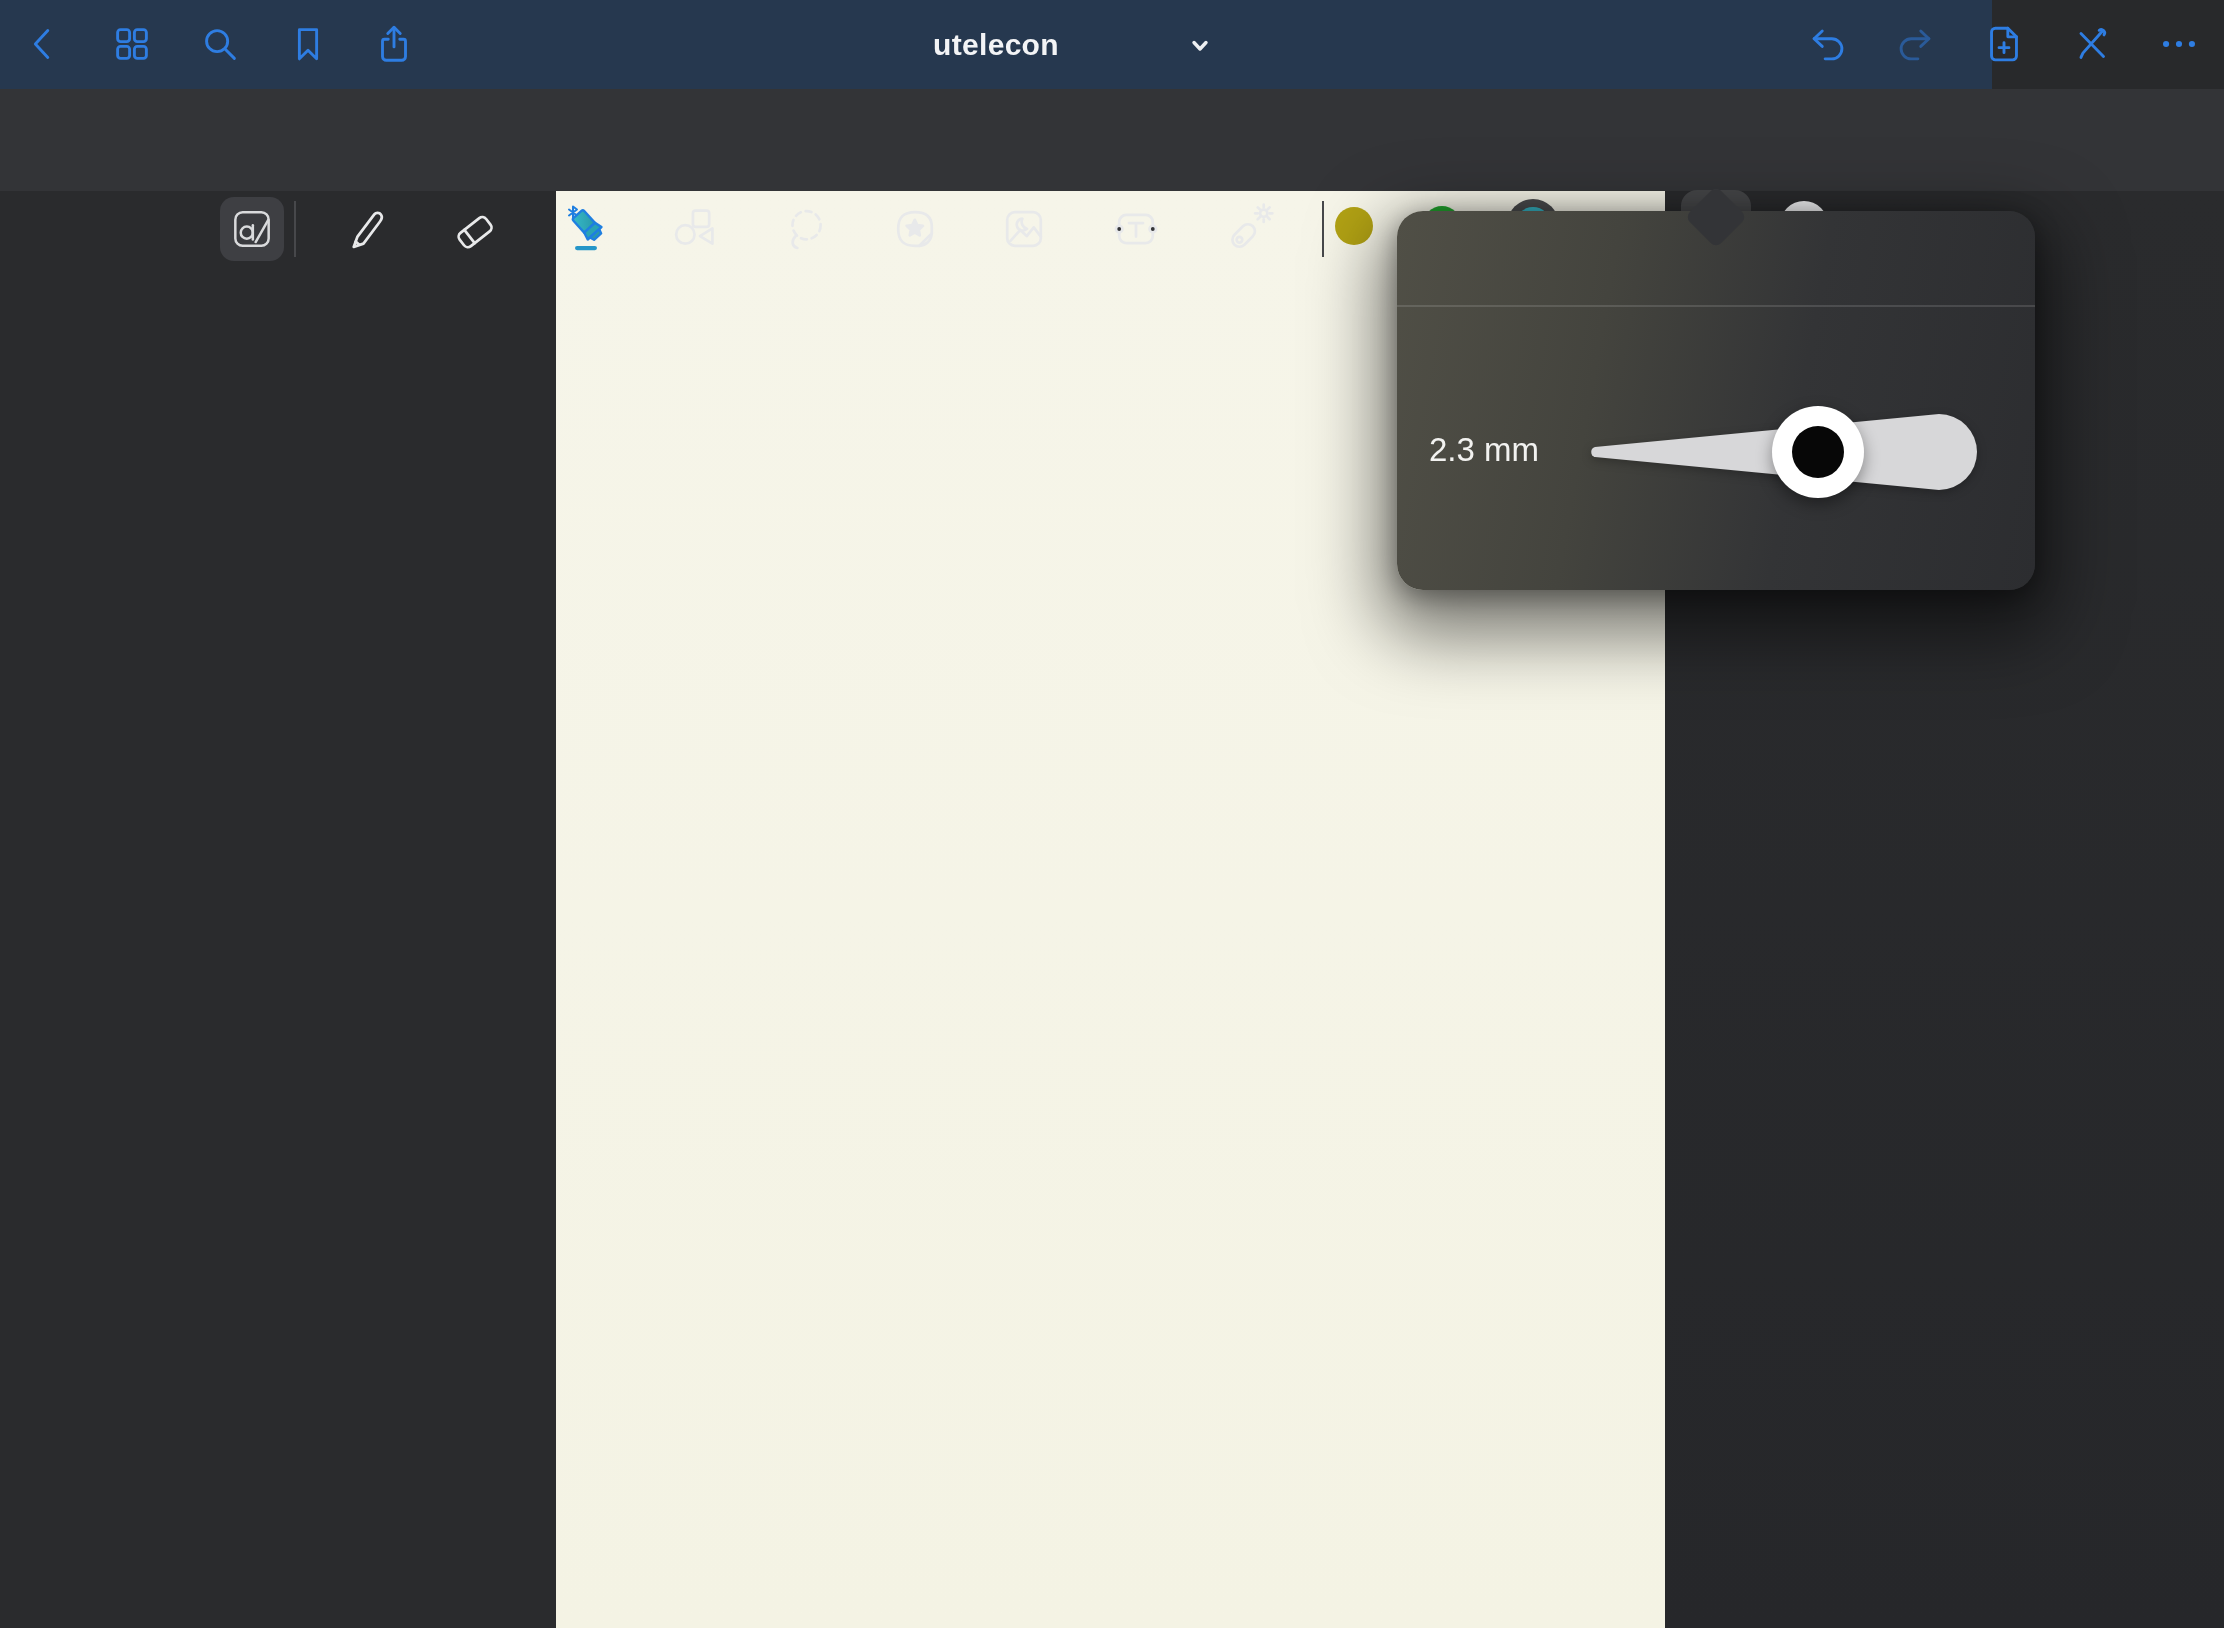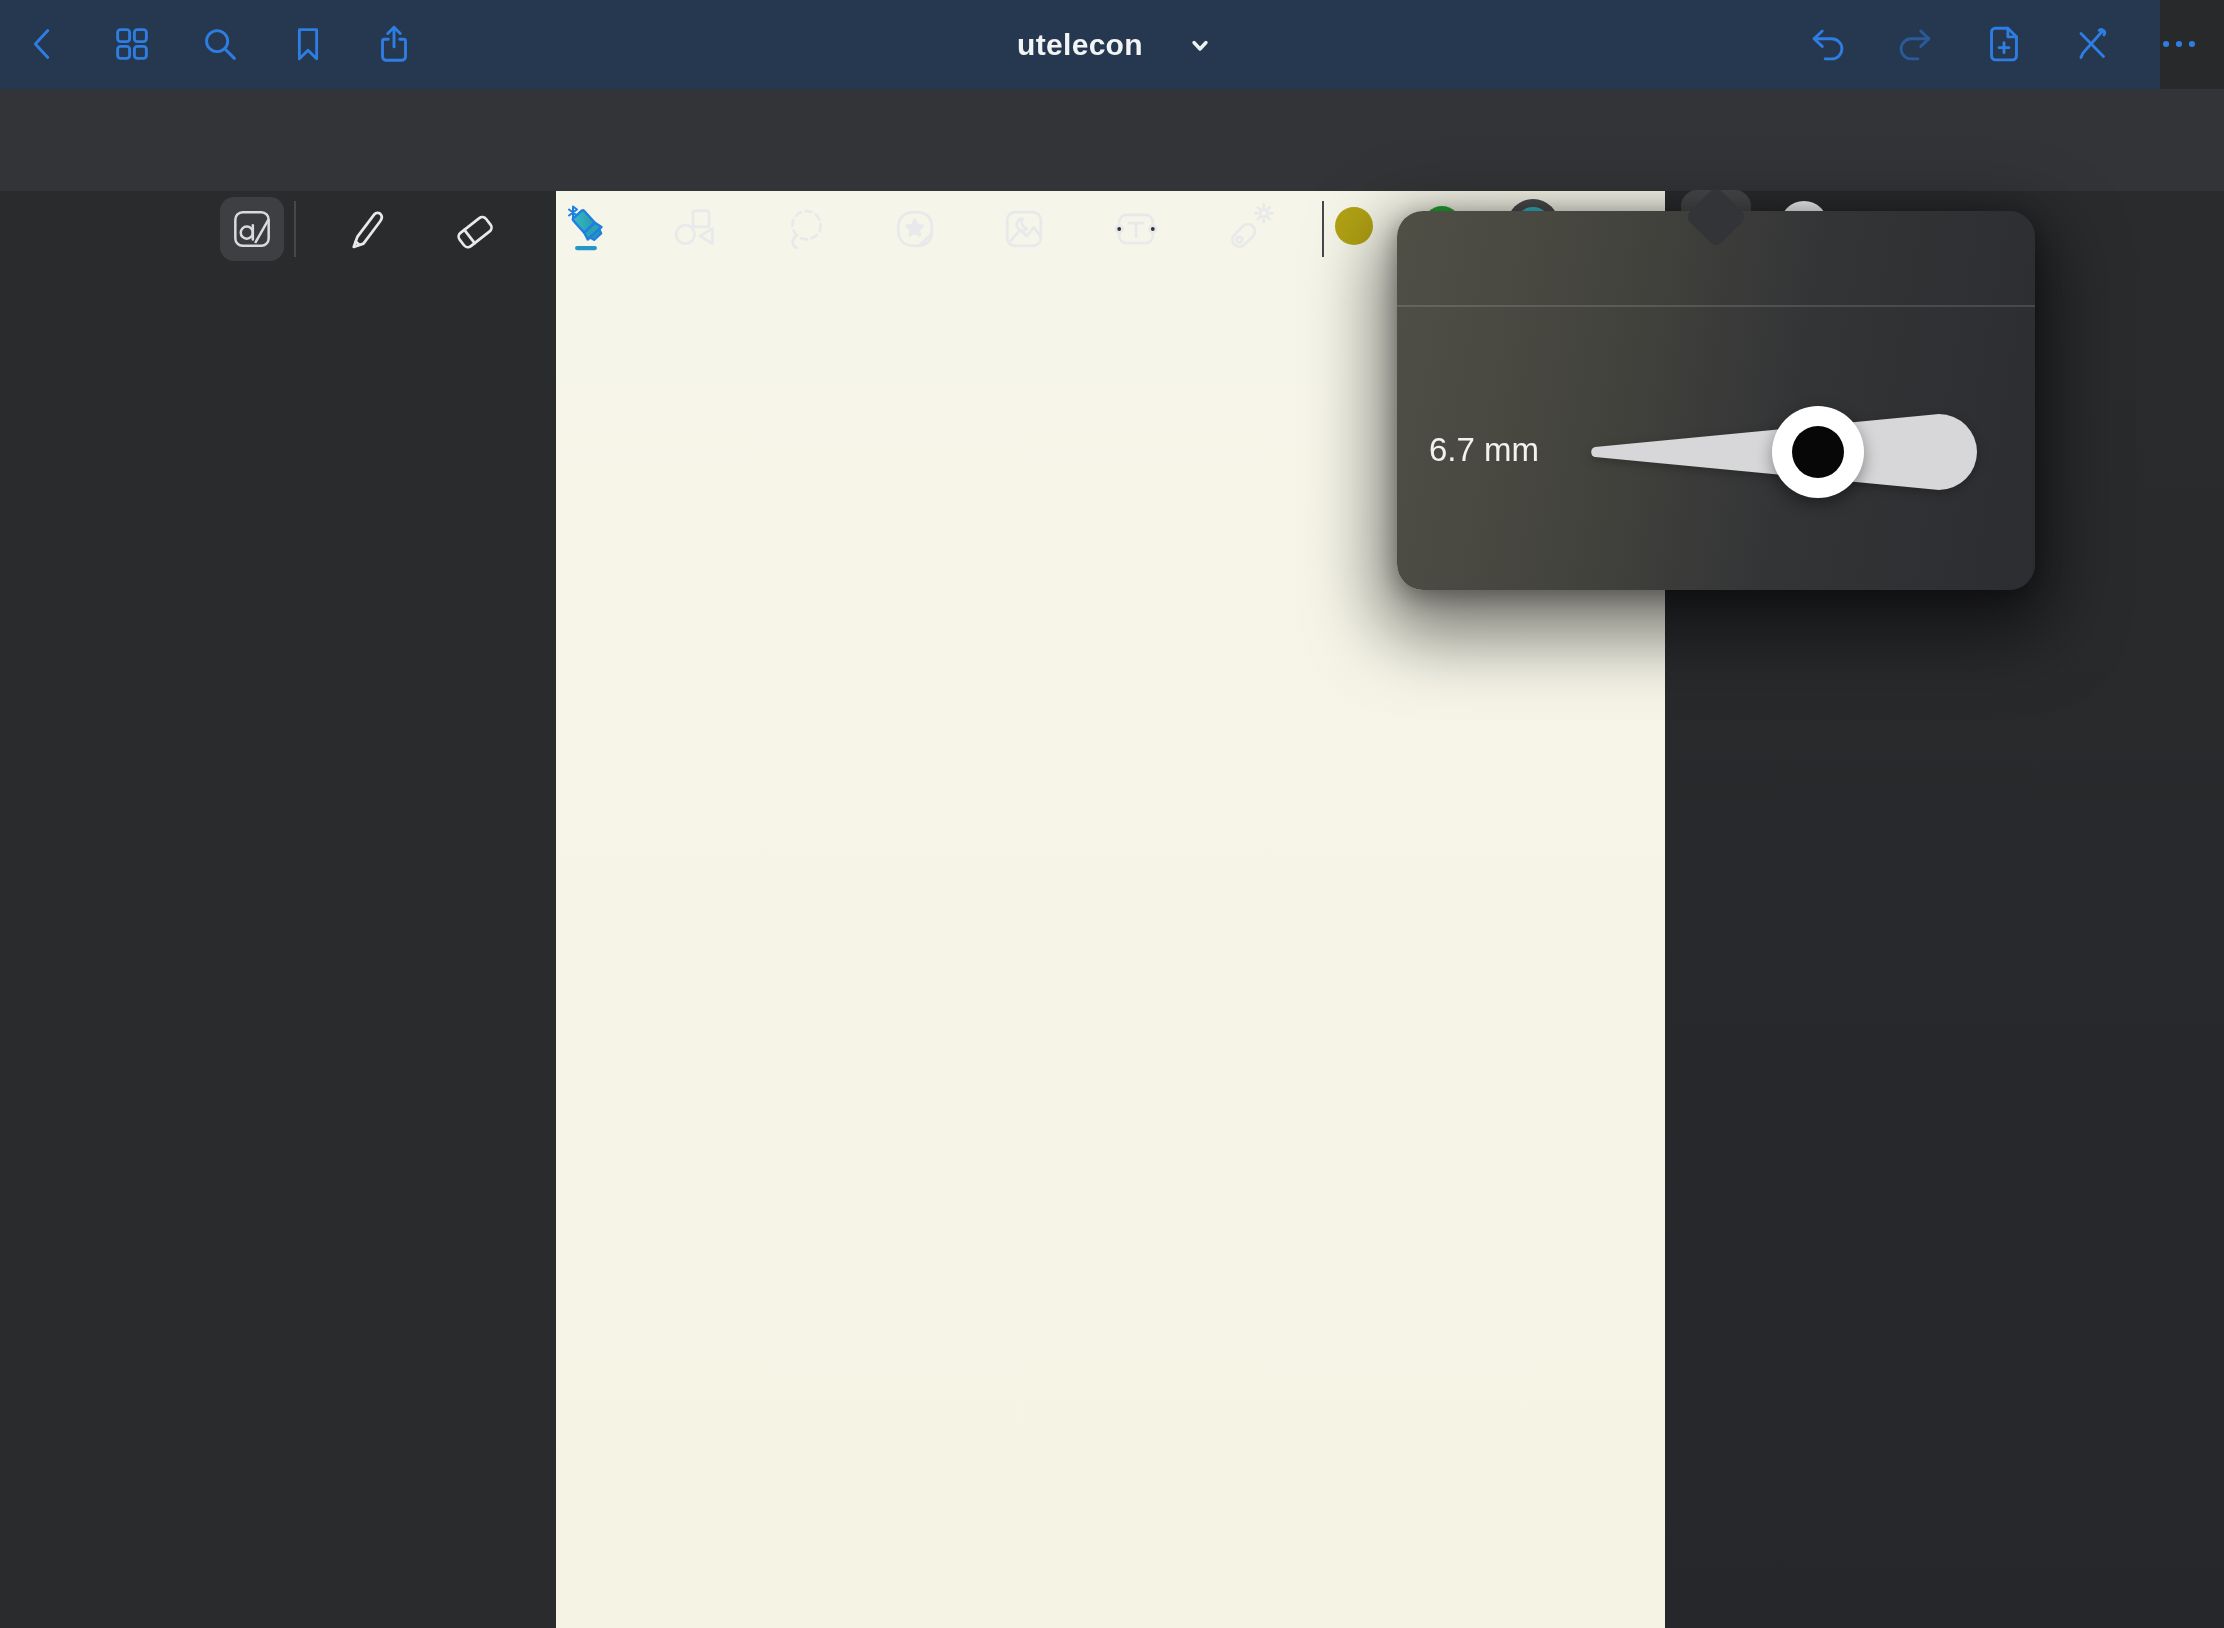--- a/index.html
+++ b/index.html
@@ -1,20 +1,20 @@
 <!DOCTYPE html>
 <html><head>
 <meta charset="utf-8">
 <style>
   * { margin:0; padding:0; box-sizing:border-box; }
   html,body { width:2224px; height:1628px; overflow:hidden; background:#28292b;
               font-family:"Liberation Sans", sans-serif; }
 
   
-  #topbar { position:absolute; left:0; top:0; width:2160px; height:89px; background:#26384f; z-index:30; }
+  #topbar { position:absolute; left:0; top:0; width:1992px; height:89px; background:#26384f; z-index:30; }
   .tb-btn { position:absolute; top:21px; width:46px; height:46px; display:flex;
             align-items:center; justify-content:center; cursor:pointer; }
   .tb-btn svg { width:46px; height:46px; stroke:#2e7de2; stroke-width:3; fill:none;
                 stroke-linecap:round; stroke-linejoin:round; }
   .tb-btn.dim { opacity:0.5; }
   #doc-title { position:absolute; left:0; right:0; top:0; height:89px; text-align:center;
                line-height:89px; color:#f3f4f6; font-size:30px; font-weight:700; letter-spacing:0.3px; }
   #title-chevron { position:absolute; left:1188px; top:33px; width:24px; height:24px; }
   #title-chevron svg { stroke:#eef0f2; stroke-width:3.4; fill:none; stroke-linecap:round; stroke-linejoin:round; }
 
@@ -276,21 +276,21 @@
 
 <div id="canvas-left"></div>
 <div id="paper"></div>
 <div id="canvas-right"></div>
 
 <div id="popover">
   <div id="popover-tail"></div>
 
   <div id="popover-divider"></div>
 
-  <div id="thickness-value">6.7 mm</div>
+  <div id="thickness-value">2.3 mm</div>
 
   <svg id="slider-track-svg" viewBox="0 0 410 100">
     <path d="M13 45 L357 12 A38 38 0 0 1 357 88 L13 55 A5.2 5.2 0 0 1 13 45 Z" fill="#d7d7d9" style="filter:drop-shadow(0 3px 5px rgba(0,0,0,0.25))"></path>
   </svg>
 
   <div id="slider-knob">
     <div id="slider-knob-inner"></div>
   </div>
 </div>
 

